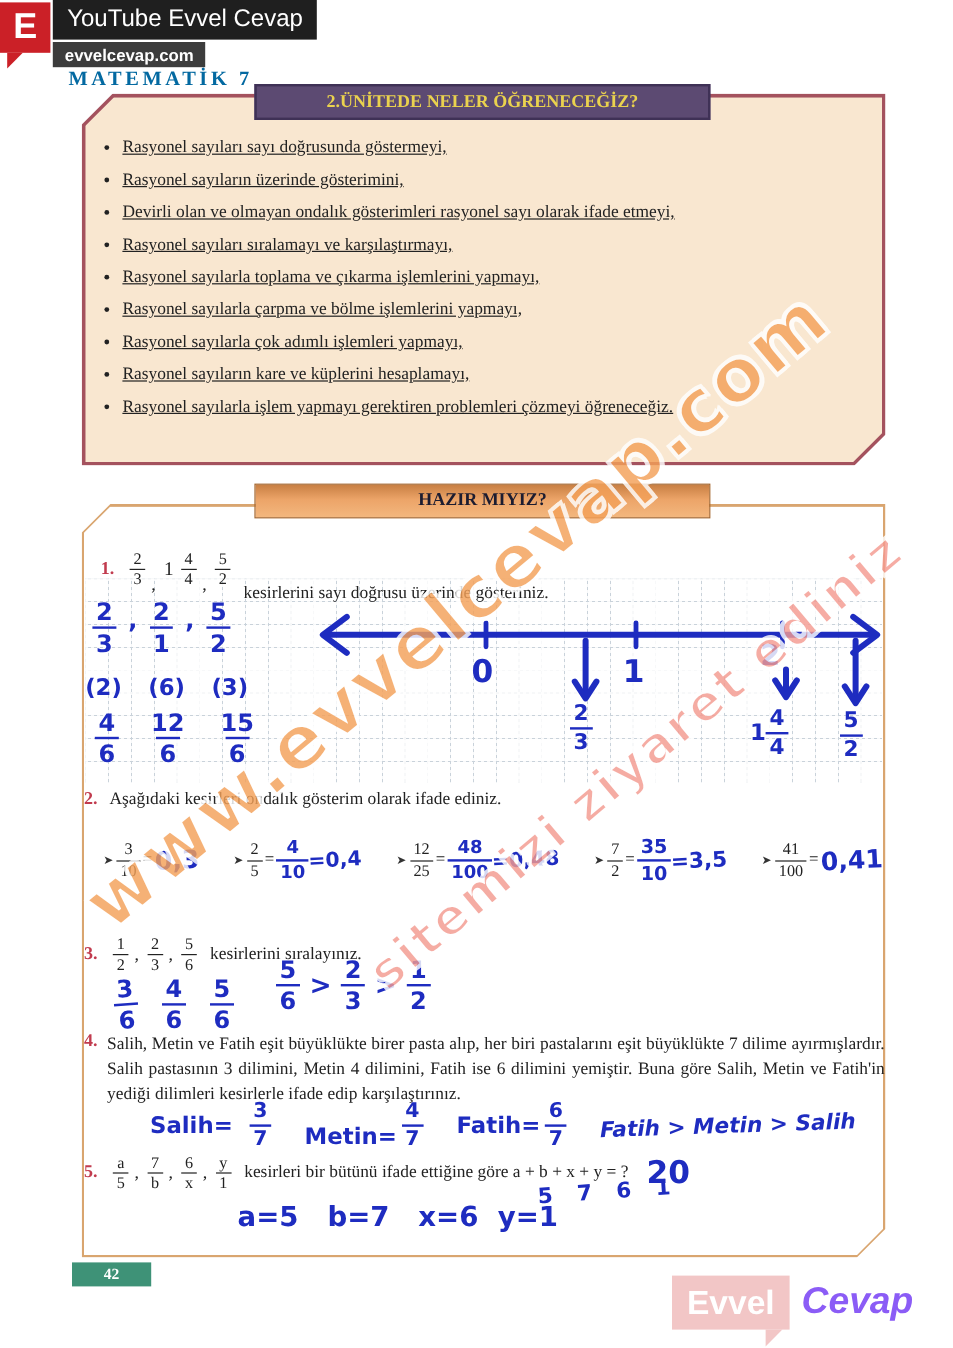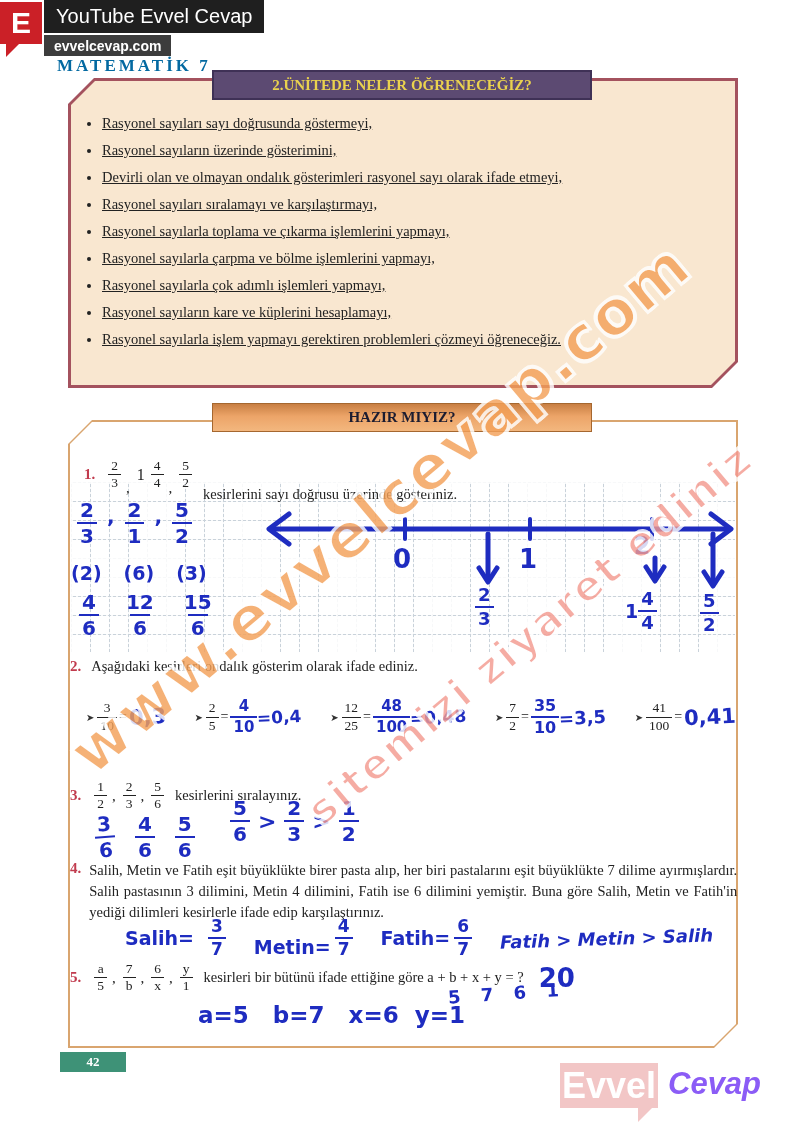--- a/index.html
+++ b/index.html
@@ -78,21 +78,21 @@
       letter-spacing:2px;opacity:.82;-webkit-text-stroke:2.5px #ffffff;
       text-shadow:2px 2px 0 #fff,-2px -2px 0 #fff,2px -2px 0 #fff,-2px 2px 0 #fff;white-space:nowrap;}
   #wm1{left:-20px;top:472px;width:800px;font-size:62px;color:#f4a159;transform:rotate(-40deg);text-align:center;}
   #wm2{left:250px;top:618px;width:540px;font-size:42px;color:#f49a90;transform:rotate(-40deg);text-align:center;}
 
   
   .page-badge{position:absolute;left:60px;top:1052px;width:66px;height:20px;background:#3e9277;z-index:5;
       display:flex;align-items:center;justify-content:center;color:#fff;font-size:13px;font-weight:bold;}
   .ec-box{position:absolute;left:560px;top:1063px;width:98px;height:45px;background:#f2c6c6;z-index:5;
       display:flex;align-items:center;justify-content:center;color:#fff;
-      font-family:"Liberation Sans",sans-serif;font-weight:bold;font-size:36px;}
+      font-family:"Liberation Sans",sans-serif;font-weight:bold;font-size:28px;}
   .ec-tail{position:absolute;left:638px;top:1108px;width:0;height:0;z-index:5;
       border-top:14px solid #f2c6c6;border-right:14px solid transparent;}
   .ec-cevap{position:absolute;left:668px;top:1066px;z-index:5;color:#8b5cf6;
       font-family:"Liberation Sans",sans-serif;font-weight:bold;font-size:31px;font-style:italic;}
 </style>
 </head>
 <body>
 
 <div class="page">
 

